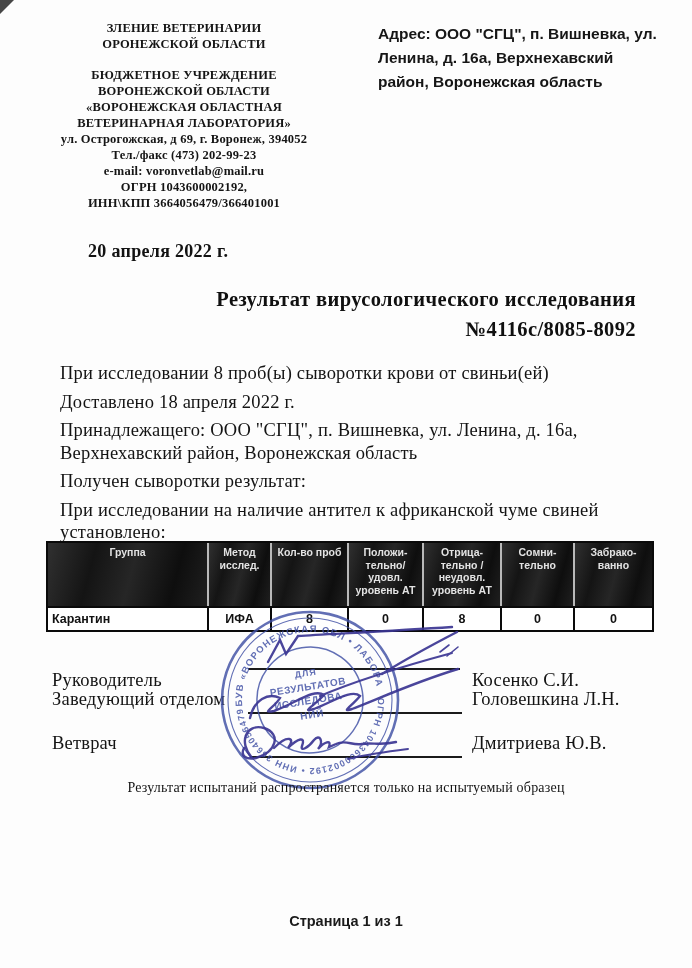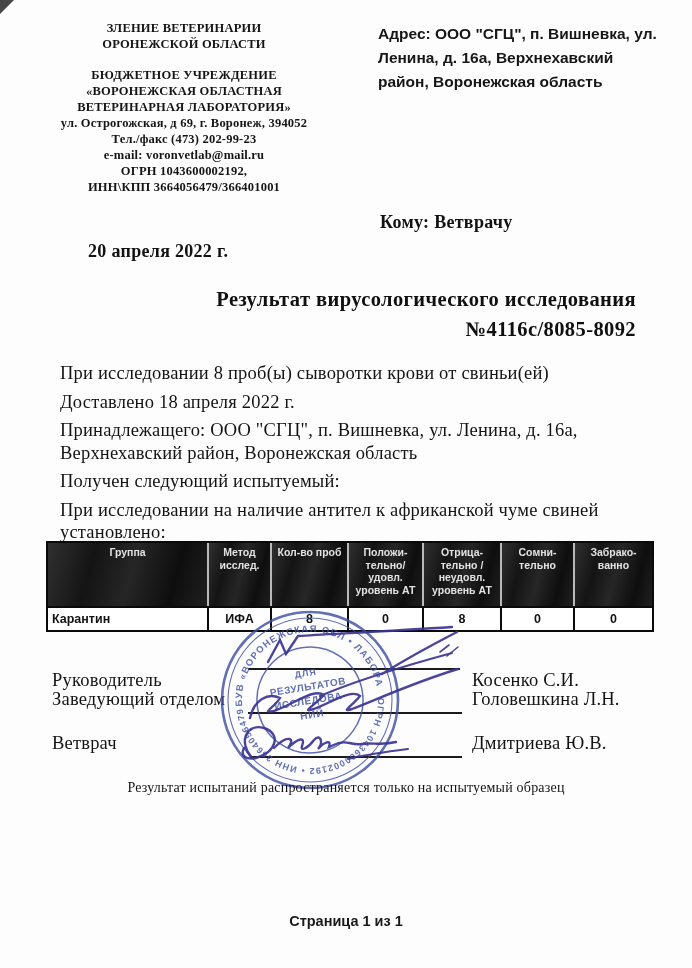--- a/index.html
+++ b/index.html
@@ -62,43 +62,43 @@
 </head>
 <body>
 
 <div class="page">
   <div class="corner-artifact"></div>
 
   <div class="lh-left">
     <div>ЗЛЕНИЕ ВЕТЕРИНАРИИ</div>
     <div>ОРОНЕЖСКОЙ ОБЛАСТИ</div>
     <div class="gap">БЮДЖЕТНОЕ УЧРЕЖДЕНИЕ</div>
+    <div>ВОРОНЕЖСКОЙ ОБЛАСТИ</div>
     <div>«ВОРОНЕЖСКАЯ ОБЛАСТНАЯ</div>
     <div>ВЕТЕРИНАРНАЯ ЛАБОРАТОРИЯ»</div>
     <div>ул. Острогожская, д 69, г. Воронеж, 394052</div>
     <div>Тел./факс  (473) 202-99-23</div>
     <div>e-mail: voronvetlab@mail.ru</div>
     <div>ОГРН 1043600002192,</div>
     <div>ИНН\КПП 3664056479/366401001</div>
   </div>
 
   <div class="lh-right">Адрес: ООО "СГЦ", п. Вишневка, ул. Ленина, д. 16а, Верхнехавский район, Воронежская область</div>
-  <div class="kom">Кому: Ветврачу</div>
   <div class="doc-date">20 апреля 2022 г.</div>
 
   <div class="doc-title">
     <div>Результат вирусологического исследования</div>
     <div>№4116с/8085-8092</div>
   </div>
 
   <div class="body-text">
     <p>При исследовании 8 проб(ы) сыворотки крови от свиньи(ей)</p>
     <p>Доставлено 18 апреля 2022 г.</p>
     <p>Принадлежащего: ООО "СГЦ", п. Вишневка, ул. Ленина, д. 16а, Верхнехавский район, Воронежская область</p>
-    <p>Получен следующий испытуемый:</p>
+    <p>Получен сыворотки результат:</p>
     <p>При исследовании на наличие антител к африканской чуме свиней установлено:</p>
   </div>
 
   <table class="results">
     <colgroup>
       <col style="width:161px">
         <col style="width:63px">
         <col style="width:77px">
       <col style="width:75px">
         <col style="width:78px">

